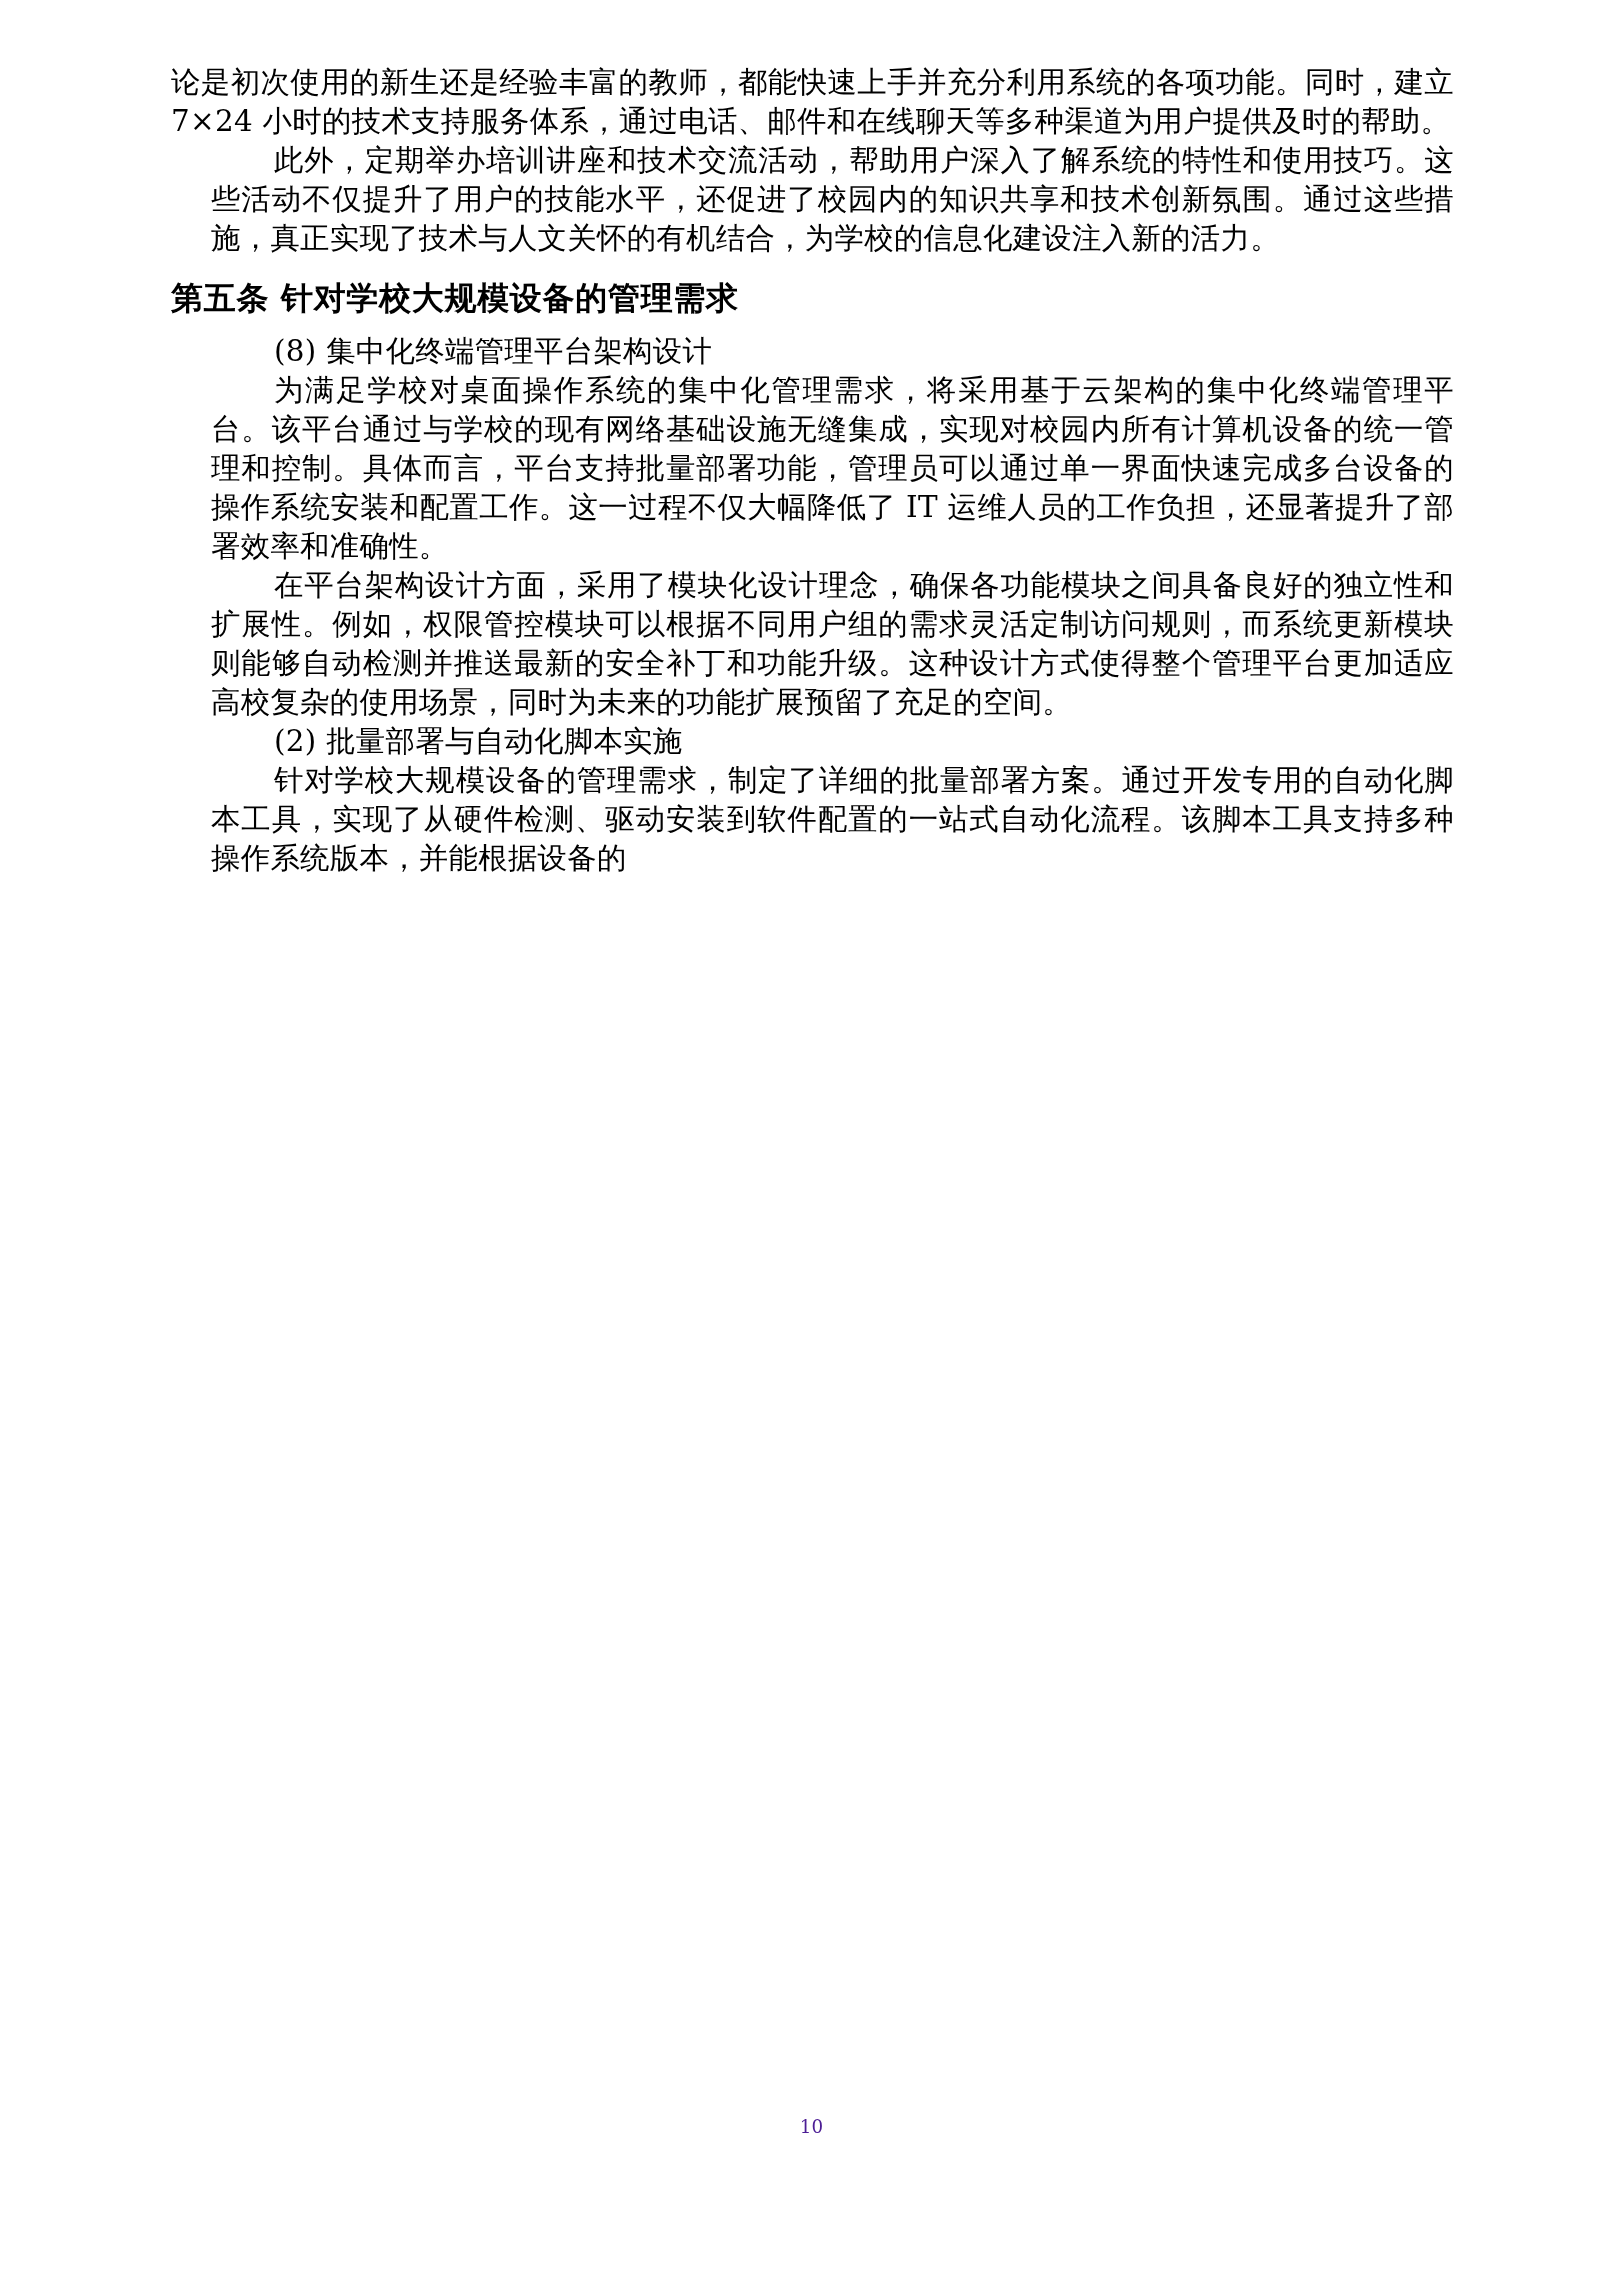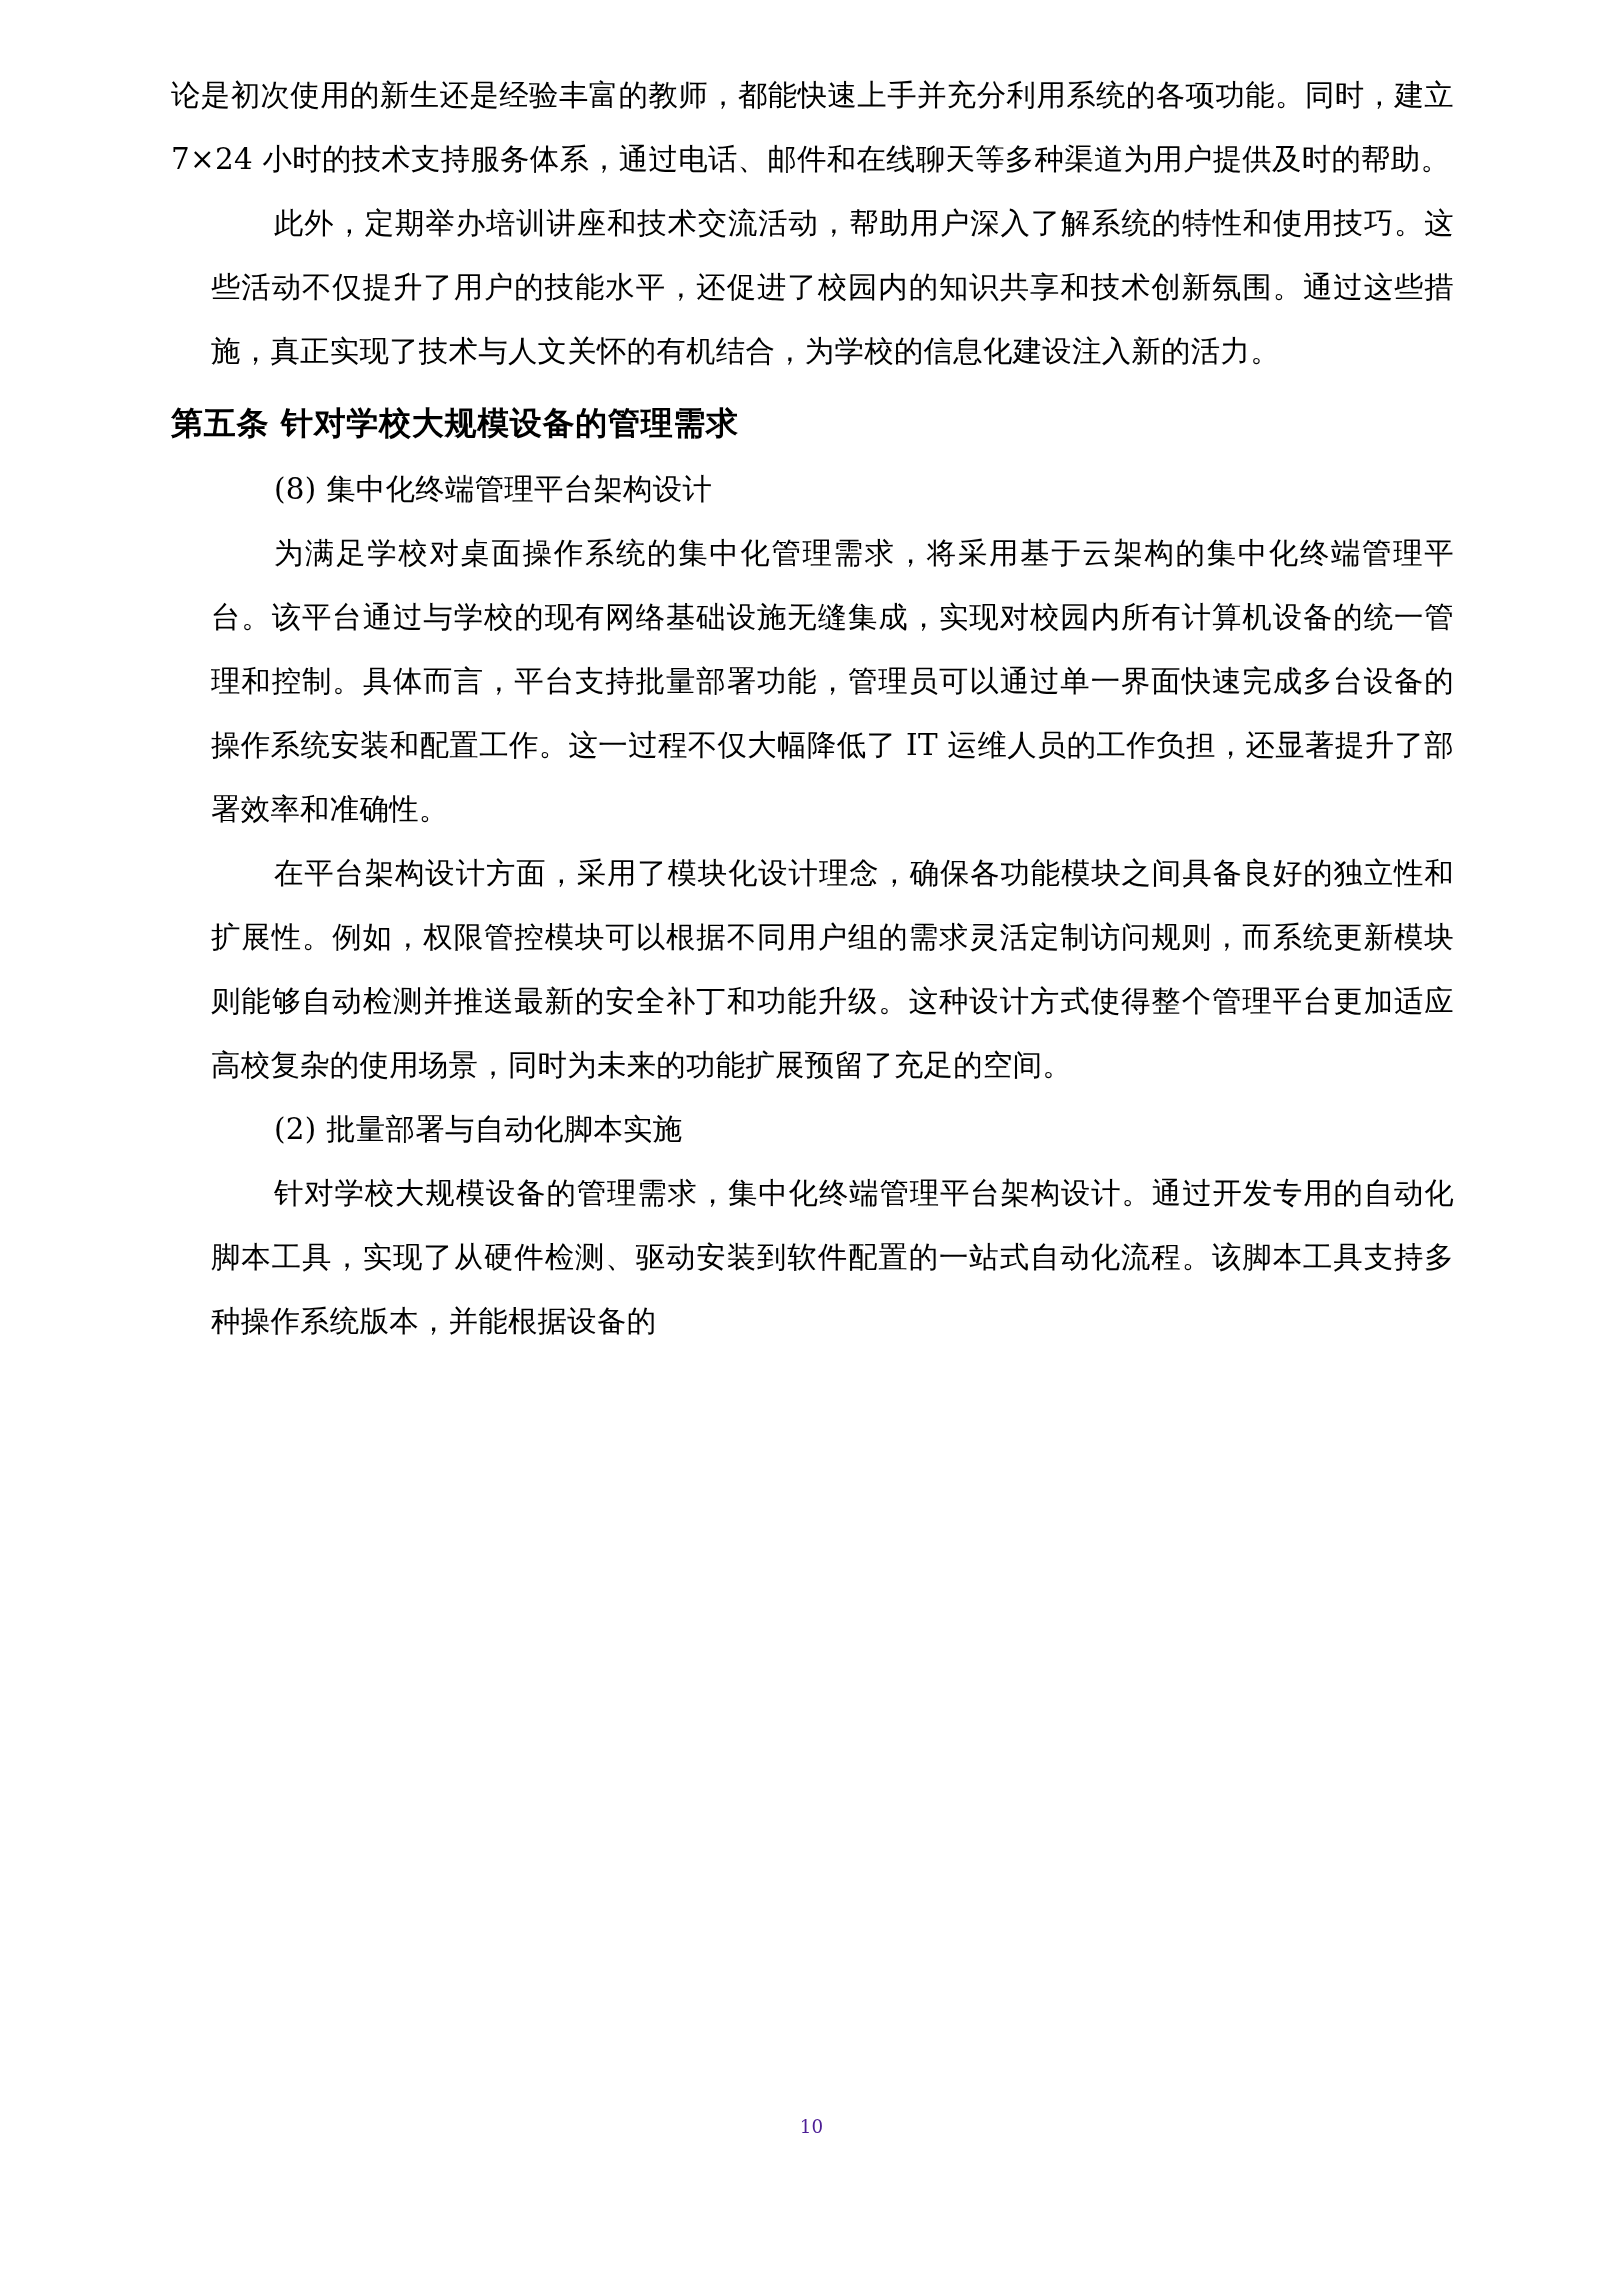--- a/index.html
+++ b/index.html
@@ -23,21 +23,21 @@
     height: 2295px;
     box-sizing: border-box;
     padding: 63px 171px 0 171px;
   }
   .doc-body {
     width: 1283px;
   }
   p {
     margin: 0;
     font-size: 29.4px;
-    line-height: 64px;
+    line-height: 39px;
     text-align: justify;
     text-justify: inter-ideograph;
     letter-spacing: 0.3px;
   }
   p.indent {
     text-indent: 63px;
     margin-left: 40px;
   }
   p.noindent {
     text-indent: 0;
@@ -74,19 +74,19 @@
     <h2 class="section-heading">第五条 针对学校大规模设备的管理需求</h2>
 
     <p class="indent">(8) 集中化终端管理平台架构设计</p>
 
     <p class="indent">为满足学校对桌面操作系统的集中化管理需求，将采用基于云架构的集中化终端管理平台。该平台通过与学校的现有网络基础设施无缝集成，实现对校园内所有计算机设备的统一管理和控制。具体而言，平台支持批量部署功能，管理员可以通过单一界面快速完成多台设备的操作系统安装和配置工作。这一过程不仅大幅降低了 IT 运维人员的工作负担，还显著提升了部署效率和准确性。</p>
 
     <p class="indent">在平台架构设计方面，采用了模块化设计理念，确保各功能模块之间具备良好的独立性和扩展性。例如，权限管控模块可以根据不同用户组的需求灵活定制访问规则，而系统更新模块则能够自动检测并推送最新的安全补丁和功能升级。这种设计方式使得整个管理平台更加适应高校复杂的使用场景，同时为未来的功能扩展预留了充足的空间。</p>
 
     <p class="indent">(2) 批量部署与自动化脚本实施</p>
 
-    <p class="indent">针对学校大规模设备的管理需求，集中化终端管理平台架构设计。通过开发专用的自动化脚本工具，实现了从硬件检测、驱动安装到软件配置的一站式自动化流程。该脚本工具支持多种操作系统版本，并能根据设备的</p>
+    <p class="indent">针对学校大规模设备的管理需求，制定了详细的批量部署方案。通过开发专用的自动化脚本工具，实现了从硬件检测、驱动安装到软件配置的一站式自动化流程。该脚本工具支持多种操作系统版本，并能根据设备的</p>
 
   </div>
 
   <div class="page-number">10</div>
 </div>
 
 
 </body></html>

